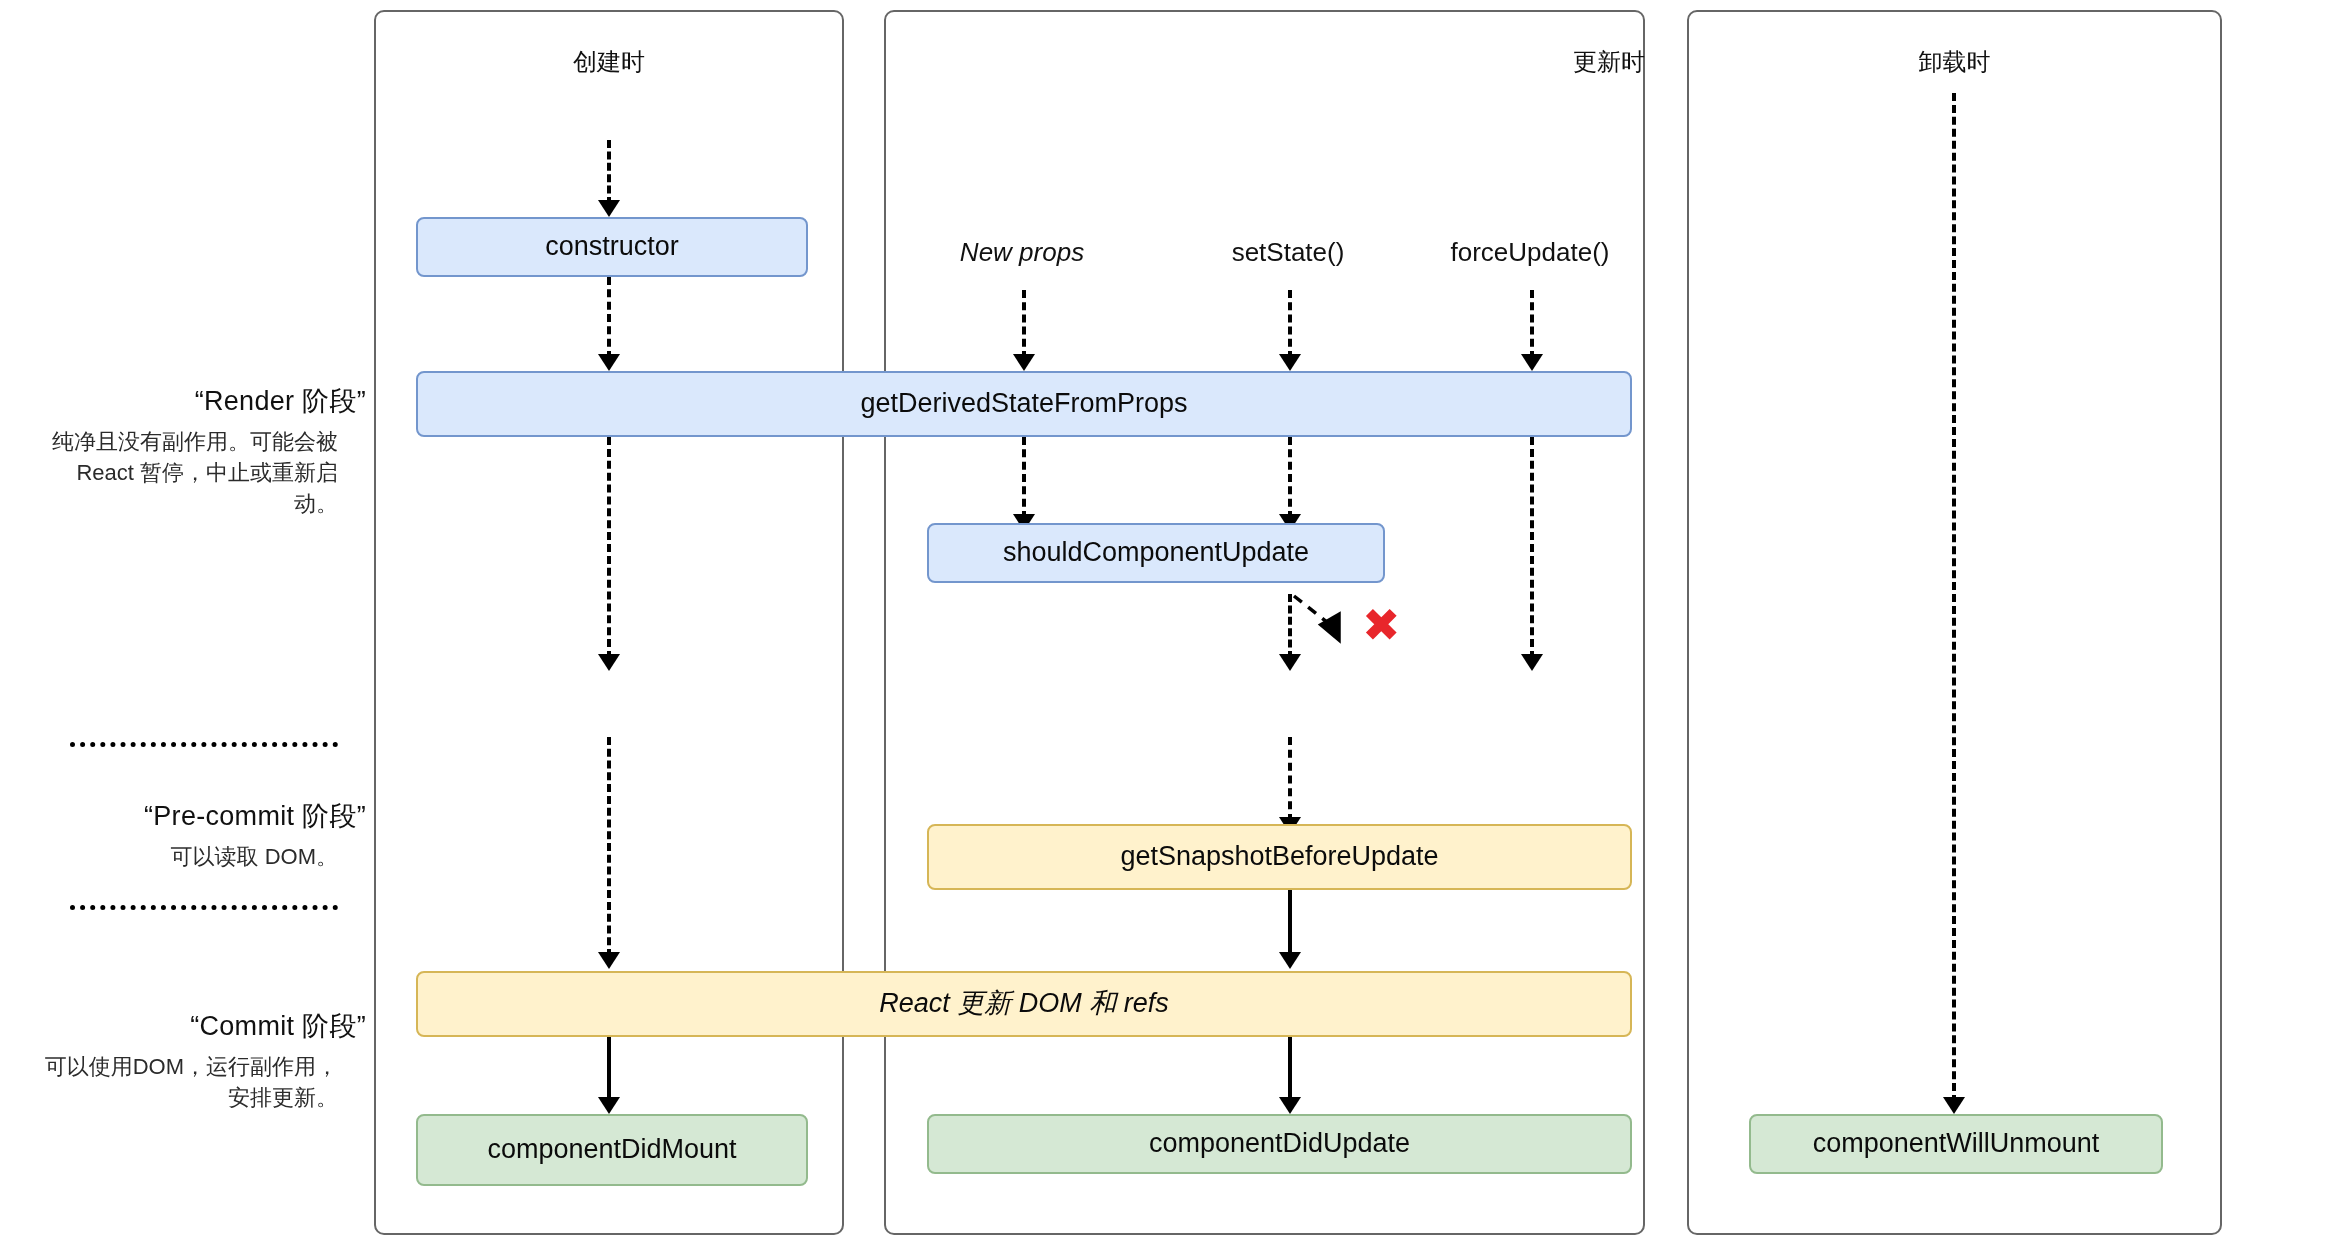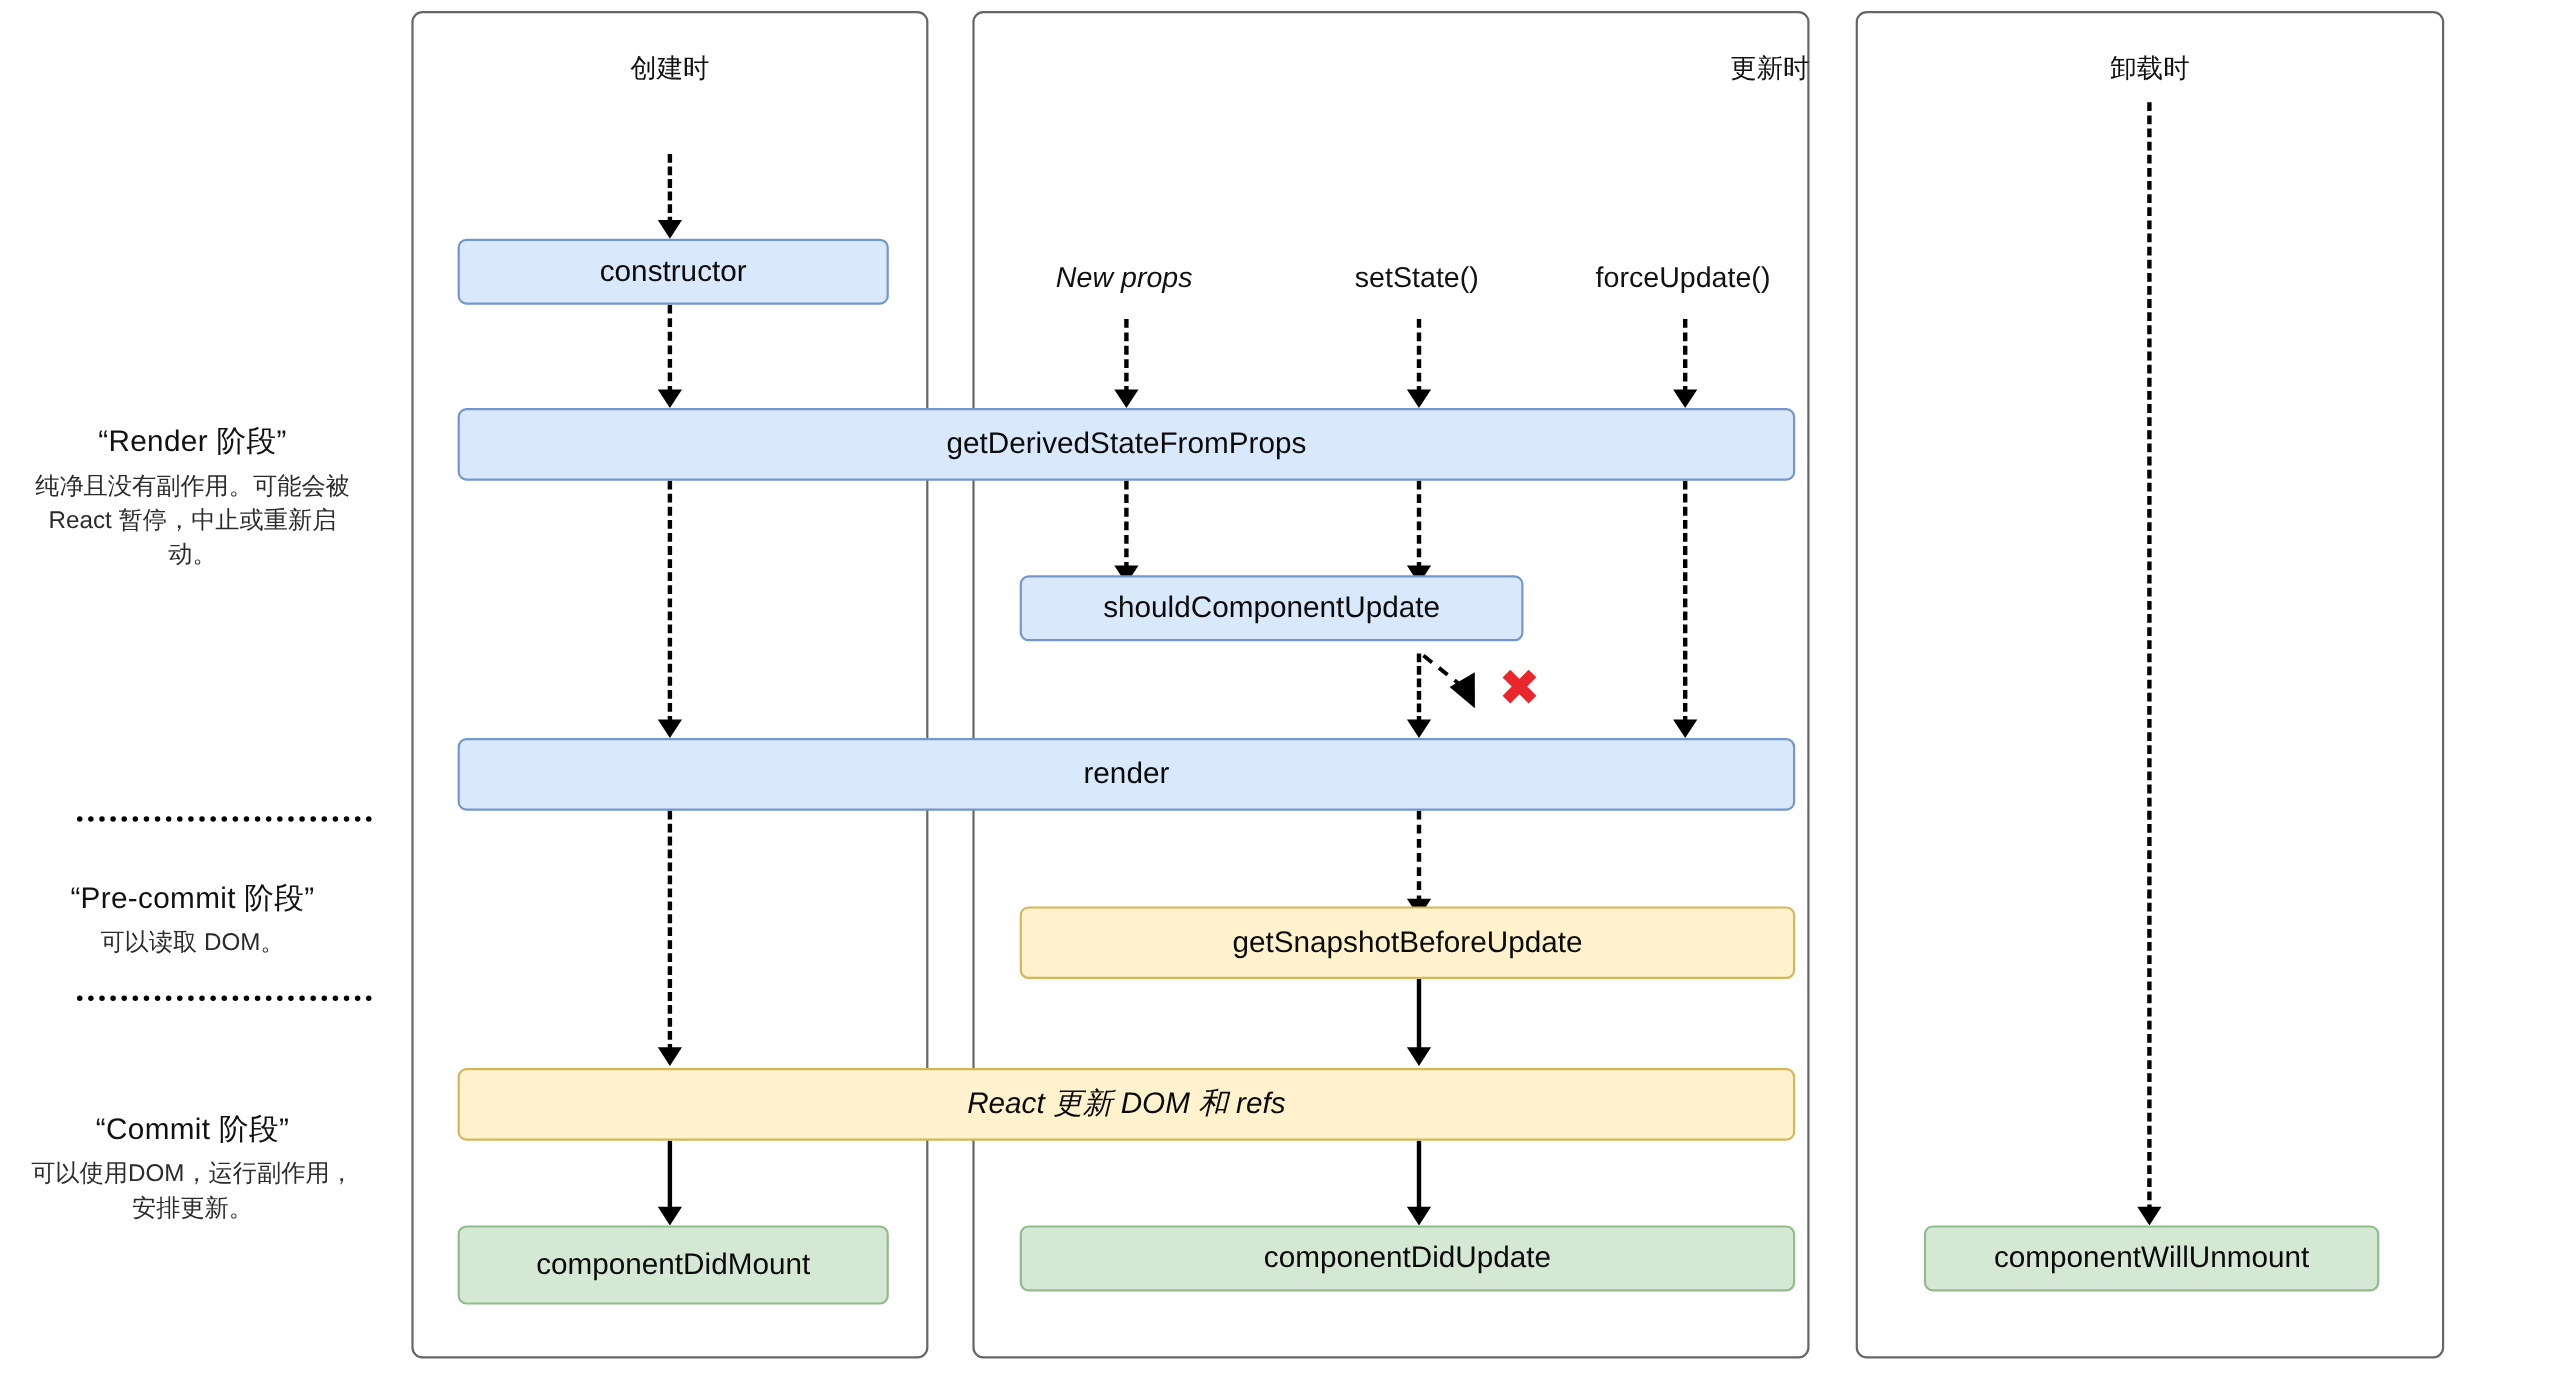--- a/index.html
+++ b/index.html
@@ -6,21 +6,21 @@
   body{
     width:2332px;height:1252px;
     background:#ffffff;
     font-family:"Liberation Sans","DejaVu Sans",sans-serif;
     overflow:hidden;
   }
   #stage{position:relative;width:2332px;height:1252px;}
 
   
   #labels{position:absolute;left:0;top:0;width:360px;height:1252px;}
-  .phase{position:absolute;left:0;width:350px;text-align:center;}
+  .phase{position:absolute;left:16px;width:350px;text-align:right;}
   .phase .ph-title{
     font-size:27px;color:#111;font-weight:400;letter-spacing:.3px;
     white-space:nowrap;
   }
   .phase .ph-desc{
     font-size:22px;color:#2b2b2b;line-height:1.42;margin-top:7px;
     padding:0 28px;
   }
   .dotline{
     position:absolute;left:70px;width:268px;height:0;
@@ -185,21 +185,20 @@
   <div class="trigger italic" style="left:872px;top:237px;width:300px;">New props</div>
   <div class="trigger" style="left:1138px;top:237px;width:300px;">setState()</div>
   <div class="trigger" style="left:1380px;top:237px;width:300px;">forceUpdate()</div>
 
   <div class="node blue bold" style="left:416px;top:217px;width:392px;height:60px;">constructor</div>
 
   <div class="node blue" style="left:416px;top:371px;width:1216px;height:66px;">getDerivedStateFromProps</div>
 
   <div class="node blue" style="left:927px;top:523px;width:458px;height:60px;">shouldComponentUpdate</div>
 
-  <div class="node blue bold" style="left:416px;top:671px;width:1216px;height:66px;">render</div>
 
   <div class="node yellow" style="left:927px;top:824px;width:705px;height:66px;">getSnapshotBeforeUpdate</div>
 
   <div class="node yellow italic" style="left:416px;top:971px;width:1216px;height:66px;">React 更新 DOM 和 refs</div>
 
   <div class="node green bold" style="left:416px;top:1114px;width:392px;height:72px;">componentDidMount</div>
 
   <div class="node green bold" style="left:927px;top:1114px;width:705px;height:60px;">componentDidUpdate</div>
 
   <div class="node green bold" style="left:1749px;top:1114px;width:414px;height:60px;">componentWillUnmount</div>

